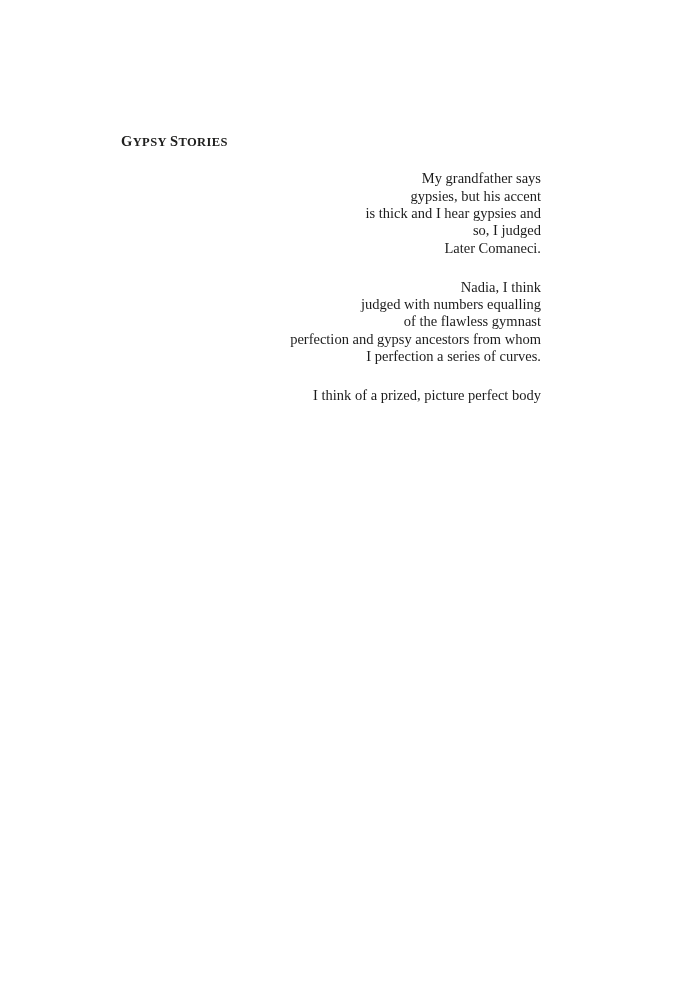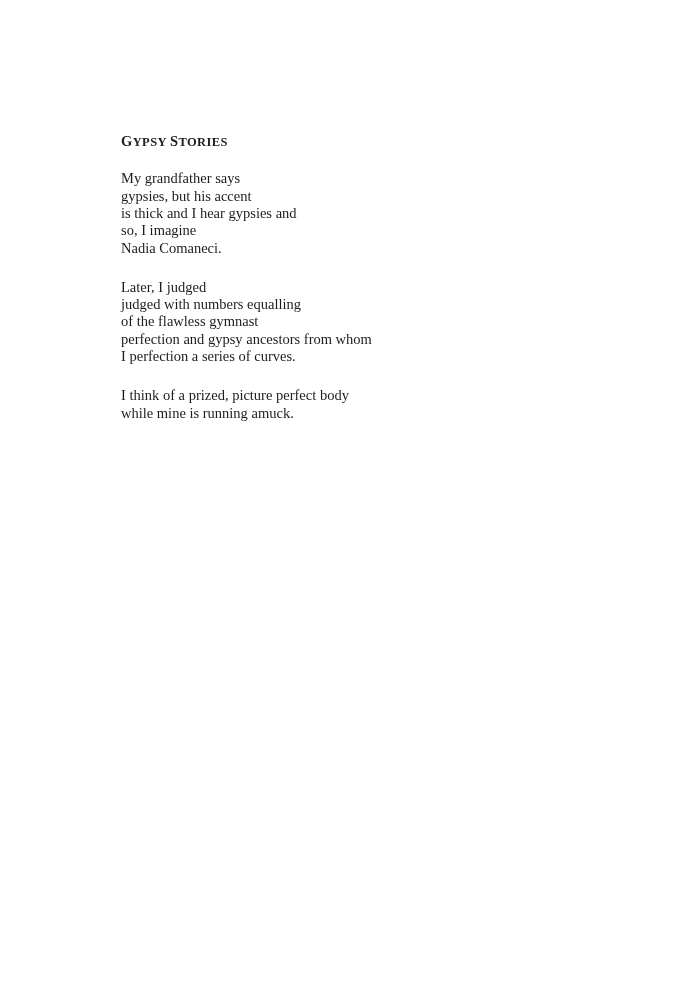--- a/index.html
+++ b/index.html
@@ -38,20 +38,21 @@
     text-transform: uppercase;
     margin: 0 0 20px 0;
     line-height: 1.2;
     white-space: pre;
   }
   .poem-title .cap {
     font-size: 14.5px;
   }
   .stanza {
     margin: 0 0 22px 0;
+    text-align: right;
   }
   .stanza:last-child {
     margin-bottom: 0;
   }
   .line {
     font-size: 14.5px;
     line-height: 17.3px;
     color: #1c1c1c;
     white-space: pre;
     margin: 0;
@@ -62,31 +63,30 @@
 
 <div class="page">
   <div class="poem">
 
     <h1 class="poem-title"><span class="cap">G</span><span>YPSY</span><span> </span><span class="cap">S</span><span>TORIES</span></h1>
 
     <div class="stanza">
       <p class="line">My grandfather says</p>
       <p class="line">gypsies, but his accent</p>
       <p class="line">is thick and I hear gypsies and</p>
-      <p class="line">so, I imagine</p>
-      <p class="line">Nadia Comaneci.</p>
+      <p class="line">so, I judged</p>
+      <p class="line">Later Comaneci.</p>
     </div>
 
     <div class="stanza">
-      <p class="line">Later, I judged</p>
+      <p class="line">Nadia, I think</p>
       <p class="line">judged with numbers equalling</p>
       <p class="line">of the flawless gymnast</p>
       <p class="line">perfection and gypsy ancestors from whom</p>
       <p class="line">I perfection a series of curves.</p>
     </div>
 
     <div class="stanza">
       <p class="line">I think of a prized, picture perfect body</p>
-      <p class="line">while mine is running amuck.</p>
     </div>
 
   </div>
 </div>
 
 </body></html>

